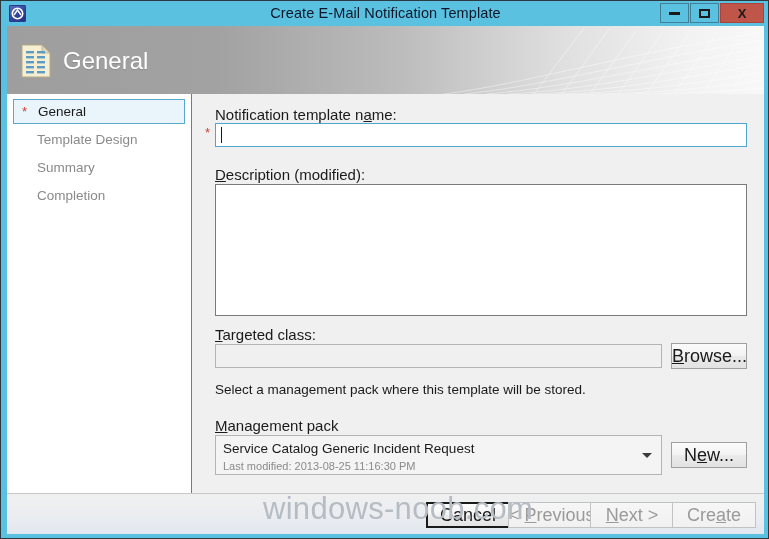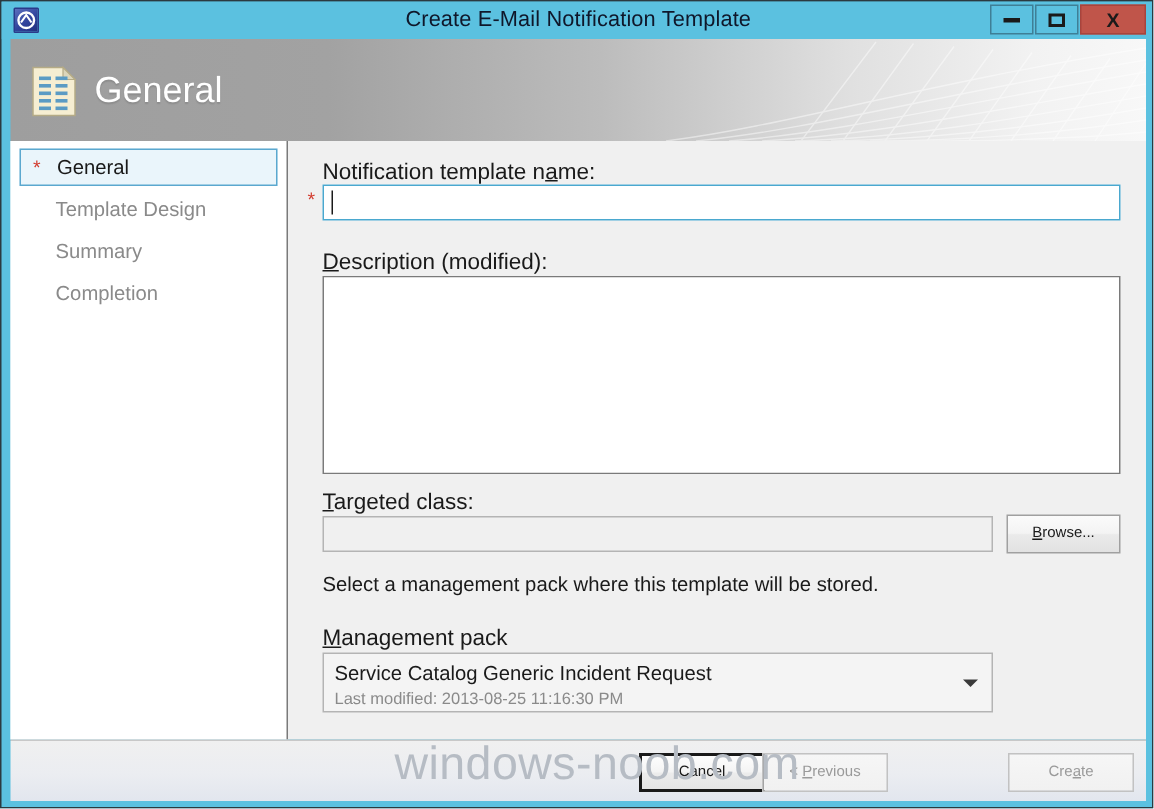--- a/index.html
+++ b/index.html
@@ -211,21 +211,21 @@
     padding: 0 4px;
     line-height: 22px;
   }
 
   .btn {
     position: absolute;
     box-sizing: border-box;
     background: linear-gradient(to bottom, #fbfbfb 0%, #f3f3f3 48%, #eaeaea 52%, #e2e2e2 100%);
     border: 1px solid #a0a0a0;
     font-family: "Liberation Sans", sans-serif;
-    font-size: 10px;
+    font-size: 18px;
     color: #1a1a1a;
     text-align: center;
     cursor: default;
     white-space: nowrap;
   }
   .btn u { text-decoration: underline; }
   .btn.disabled {
     color: #9a9a9a;
     border-color: #c2c2c2;
     background: linear-gradient(to bottom, #f6f6f6 0%, #f1f1f1 100%);
@@ -394,25 +394,27 @@
       <div class="btn" style="left:478px; top:249px; width:76px; height:26px; line-height:24px;"><span></span><u>B</u><span>rowse...</span></div>
 
       <div class="helper-text" style="left:22px; top:288px;">Select a management pack where this template will be stored.</div>
 
       <div class="field-label" style="left:22px; top:323px;"><u>M</u><span>anagement pack</span></div>
       <div class="combo" style="left:22px; top:341px; width:447px; height:40px;">
         <div class="combo-main">Service Catalog Generic Incident Request</div>
         <div class="combo-sub">Last modified:  2013-08-25 11:16:30 PM</div>
         <div class="combo-arrow"></div>
       </div>
+      <div class="btn" style="left:478px; top:348px; width:76px; height:26px; line-height:24px;"><span>N</span><u>e</u><span>w...</span></div>
 
     </div>
   </div>
 
   <div class="footer">
     <div class="btn default-btn" style="left: 419px; top: 8px; width: 84px; height: 26px; line-height: 22px;"><span>Cancel</span></div>
     <div class="btn disabled" style="left: 501px; top: 8px; width: 84px; height: 26px; line-height: 24px;"><span>&lt; </span><u>P</u><span>revious</span></div>
+    <div class="btn disabled" style="left: 583px; top: 8px; width: 84px; height: 26px; line-height: 24px;"><span></span><u>N</u><span>ext &gt;</span></div>
     <div class="btn disabled" style="left: 665px; top: 8px; width: 84px; height: 26px; line-height: 24px;"><span>Cre</span><u>a</u><span>te</span></div>
   </div>
 
   <div class="watermark">windows-noob.com</div>
 
 </div>
 
 </body></html>

